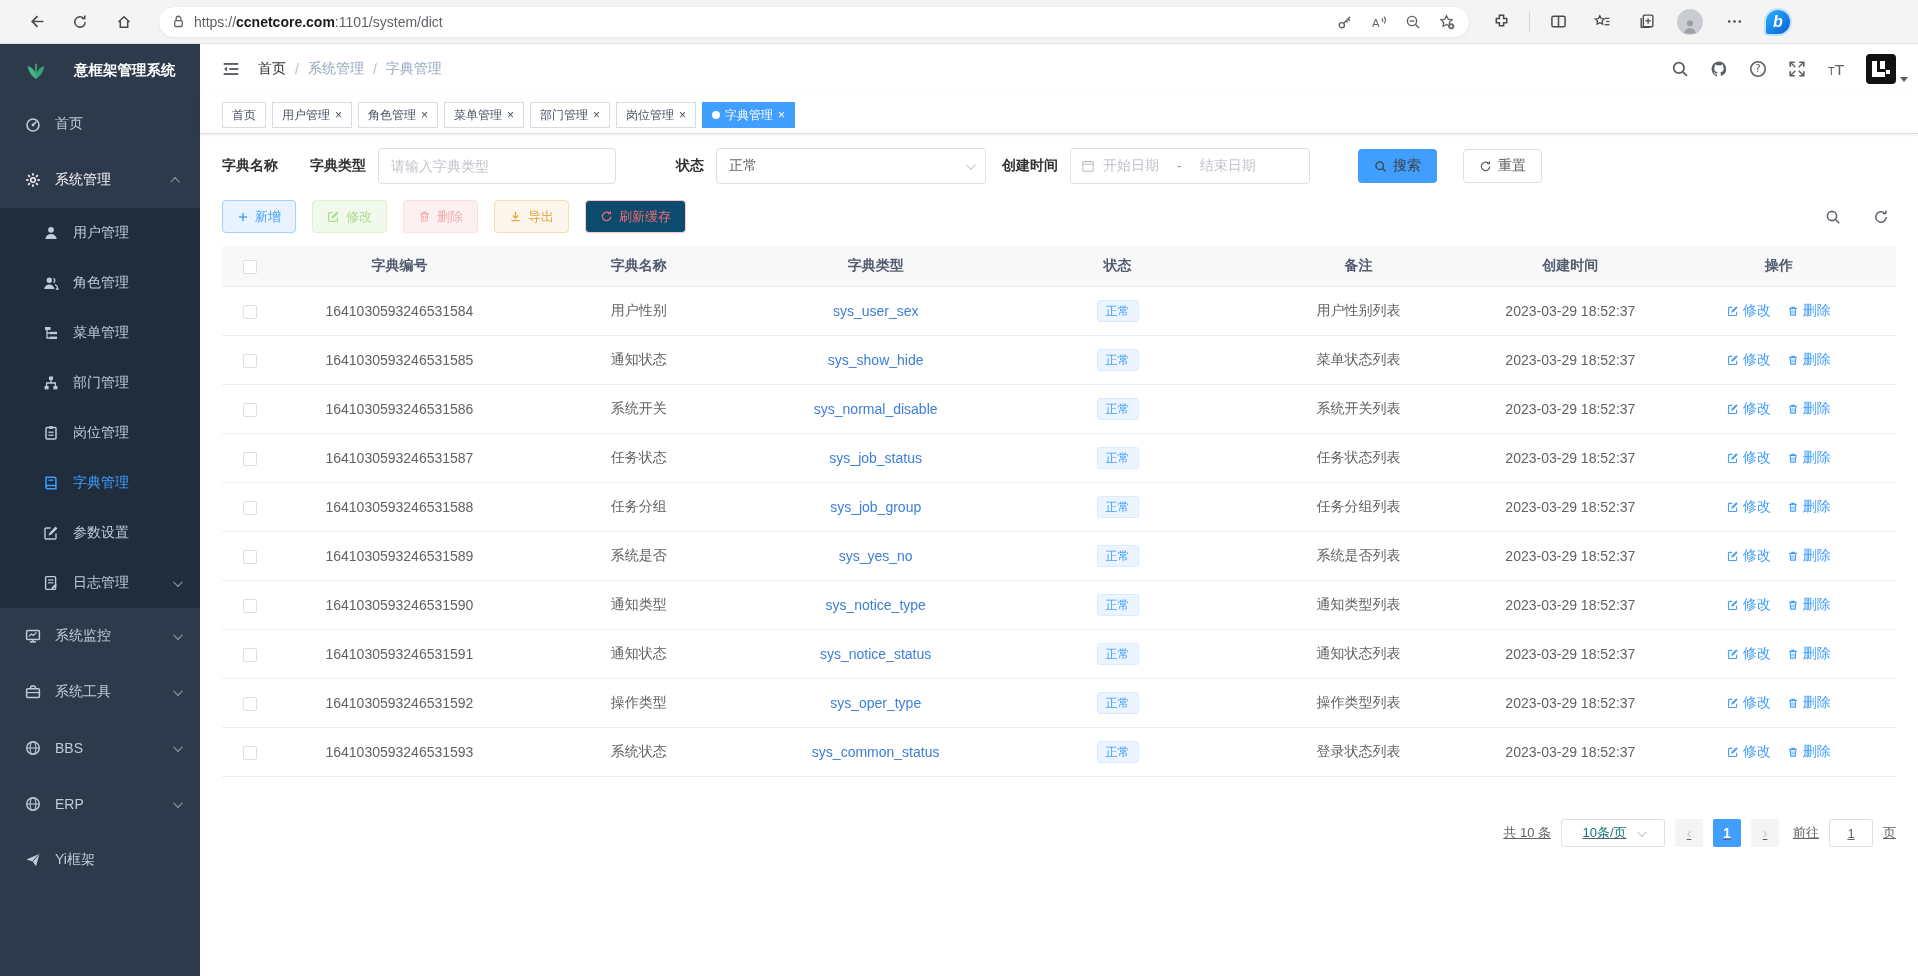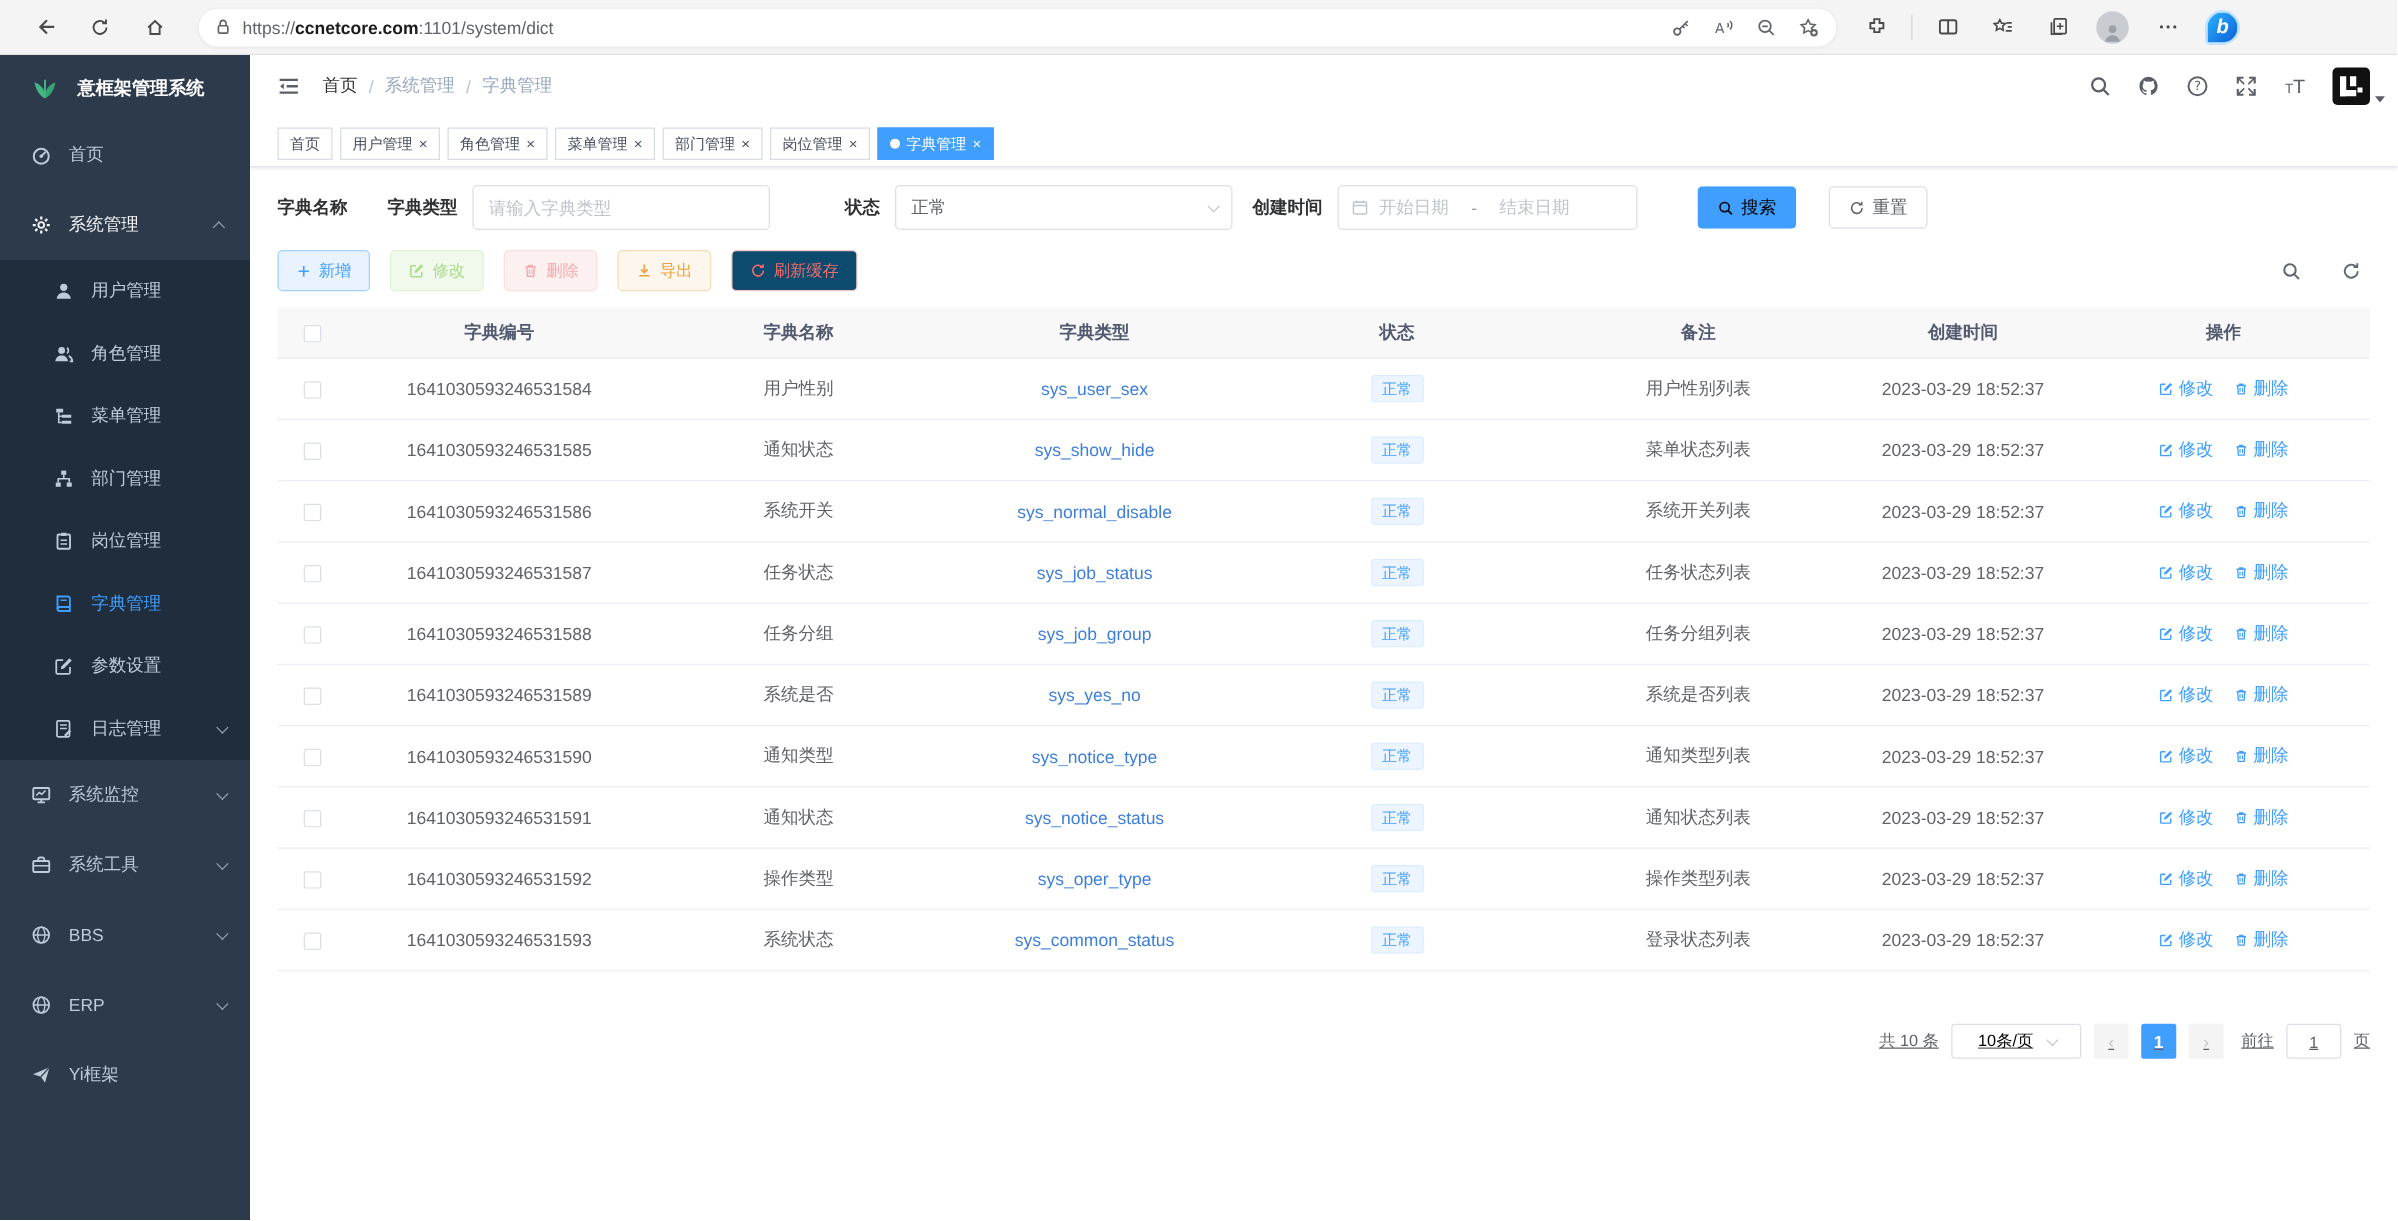--- a/index.html
+++ b/index.html
@@ -18,21 +18,21 @@
   .url-text b { color:#1b1b1b; font-weight:700; }
   .pill-ico { width:28px; height:28px; display:flex; align-items:center; justify-content:center; color:#5f6368; flex:0 0 auto; margin-left:6px;}
   .b-sep { width:1px; height:20px; background:#d4d4d4; margin:0 6px; }
   .avatar-circle { width:26px; height:26px; border-radius:50%; background:#c9cdd2; display:flex; align-items:flex-end; justify-content:center; overflow:hidden;}
   .bing { width:28px; height:28px; border-radius:50% 50% 50% 4px; background:linear-gradient(135deg,#2bb3ff,#0b5fd7);
     color:#fff; font-weight:700; font-style:italic; font-size:16px; display:flex; align-items:center; justify-content:center; border:2px solid #bfe3ff;}
 
   
   .app { display:flex; height:932px; }
   .sidebar { width:200px; background:#2d3a4b; flex:0 0 auto; color:#bfcbd9; }
-  .logo-row { height:52px; display:flex; align-items:center; padding-left:26px; gap:16px; }
+  .logo-row { height:52px; display:flex; align-items:center; padding-left:26px; gap:28px; }
   .logo-title { color:#fff; font-size:14.5px; font-weight:700; }
   .menu-item { height:56px; display:flex; align-items:center; padding:0 20px 0 25px; font-size:14px; cursor:pointer; }
   .menu-item .mi { width:16px; height:16px; margin-right:14px; flex:0 0 auto; }
   .submenu { background:#1f2d3d; }
   .submenu .menu-item { height:50px; padding-left:43px; }
   .menu-item.bright { color:#f4f4f5; }
   .menu-item.active { color:#409eff; }
   .chev { width:7px; height:7px; border-right:1.5px solid #97a4b2; border-bottom:1.5px solid #97a4b2;
     margin-left:auto; transform:rotate(45deg) translateY(-2px); }
   .chev.up { transform:rotate(-135deg) translateY(-2px); }
@@ -69,21 +69,21 @@
   .f-input::placeholder { color:#c0c4cc; }
   .f-select { width:270px; height:36px; border:1px solid #dcdfe6; border-radius:4px; display:flex;
     align-items:center; padding:0 12px; color:#606266; cursor:pointer; }
   .f-select .chev2 { margin-left:auto; width:7px; height:7px; border-right:1.3px solid #c0c4cc;
     border-bottom:1.3px solid #c0c4cc; transform:rotate(45deg) translateY(-2px); }
   .f-date { width:240px; height:36px; border:1px solid #dcdfe6; border-radius:4px; display:flex;
     align-items:center; padding:0 10px; gap:8px; color:#c0c4cc; }
   .f-date .dash { color:#9aa0a8; }
   .btn { height:34px; border-radius:4px; font-size:14px; display:inline-flex; align-items:center;
     gap:6px; padding:0 15px; cursor:pointer; border:1px solid transparent; white-space:nowrap; font-family:inherit;}
-  .btn-search { background:#409eff; color:#000000; }
+  .btn-search { background:#409eff; color:#404040; }
   .btn-reset { background:#fff; border-color:#dcdfe6; color:#606266; }
 
   .toolbar-row { margin-top:16px; display:flex; align-items:center; gap:16px; }
   .btn-sm { height:33px; font-size:13px; padding:0 14px; }
   .btn-add { background:#e8f3ff; border-color:#a3d0ff; color:#409eff; }
   .btn-edit { background:#f0f9eb; border-color:#dff1d2; color:#a9dd8c; }
   .btn-del { background:#fdf0f0; border-color:#fbdfdf; color:#f4abab; }
   .btn-export { background:#fdf6ec; border-color:#f3ddb6; color:#e6a23c; }
   .btn-cache { background:#0c4a6e; border-color:#f8c7c7; color:#f56c6c; }
   .right-tools { margin-left:auto; display:flex; align-items:center; gap:18px; color:#666; }
@@ -101,21 +101,21 @@
   .type-link { color:#3d7ed8; text-decoration:none; cursor:pointer; }
   .tag { display:inline-block; background:#ecf5ff; border:1px solid #d9ecff; color:#409eff;
     font-size:12px; line-height:20px; padding:0 8px; border-radius:3px; }
   .op-link { color:#409eff; text-decoration:none; display:inline-flex; align-items:center; gap:4px; cursor:pointer; }
   .op-link + .op-link { margin-left:16px; }
 
   
   .pagination { margin-top:42px; display:flex; justify-content:flex-end; align-items:center;
     gap:10px; font-size:13px; color:#606266;text-decoration:underline; }
   .pg-select { width:104px; height:28px; border:1px solid #dcdfe6; border-radius:3px; display:flex;
-    align-items:center; justify-content:center; gap:10px; color:#000000; cursor:pointer; }
+    align-items:center; justify-content:center; gap:10px; color:#0f766e; cursor:pointer; }
   .pg-box { width:28px; height:28px; border-radius:2px; background:#f4f4f5; color:#c0c4cc;
     display:flex; align-items:center; justify-content:center; font-size:14px; cursor:pointer; }
   .pg-box.cur { background:#409eff; color:#fff; font-weight:700; }
   .pg-input { width:44px; height:28px; border:1px solid #dcdfe6; border-radius:3px; text-align:center;
     font-size:13px; color:#606266; outline:none; font-family:inherit;}
 </style>
 </head>
 <body>
 
 <svg width="0" height="0" style="position:absolute">

